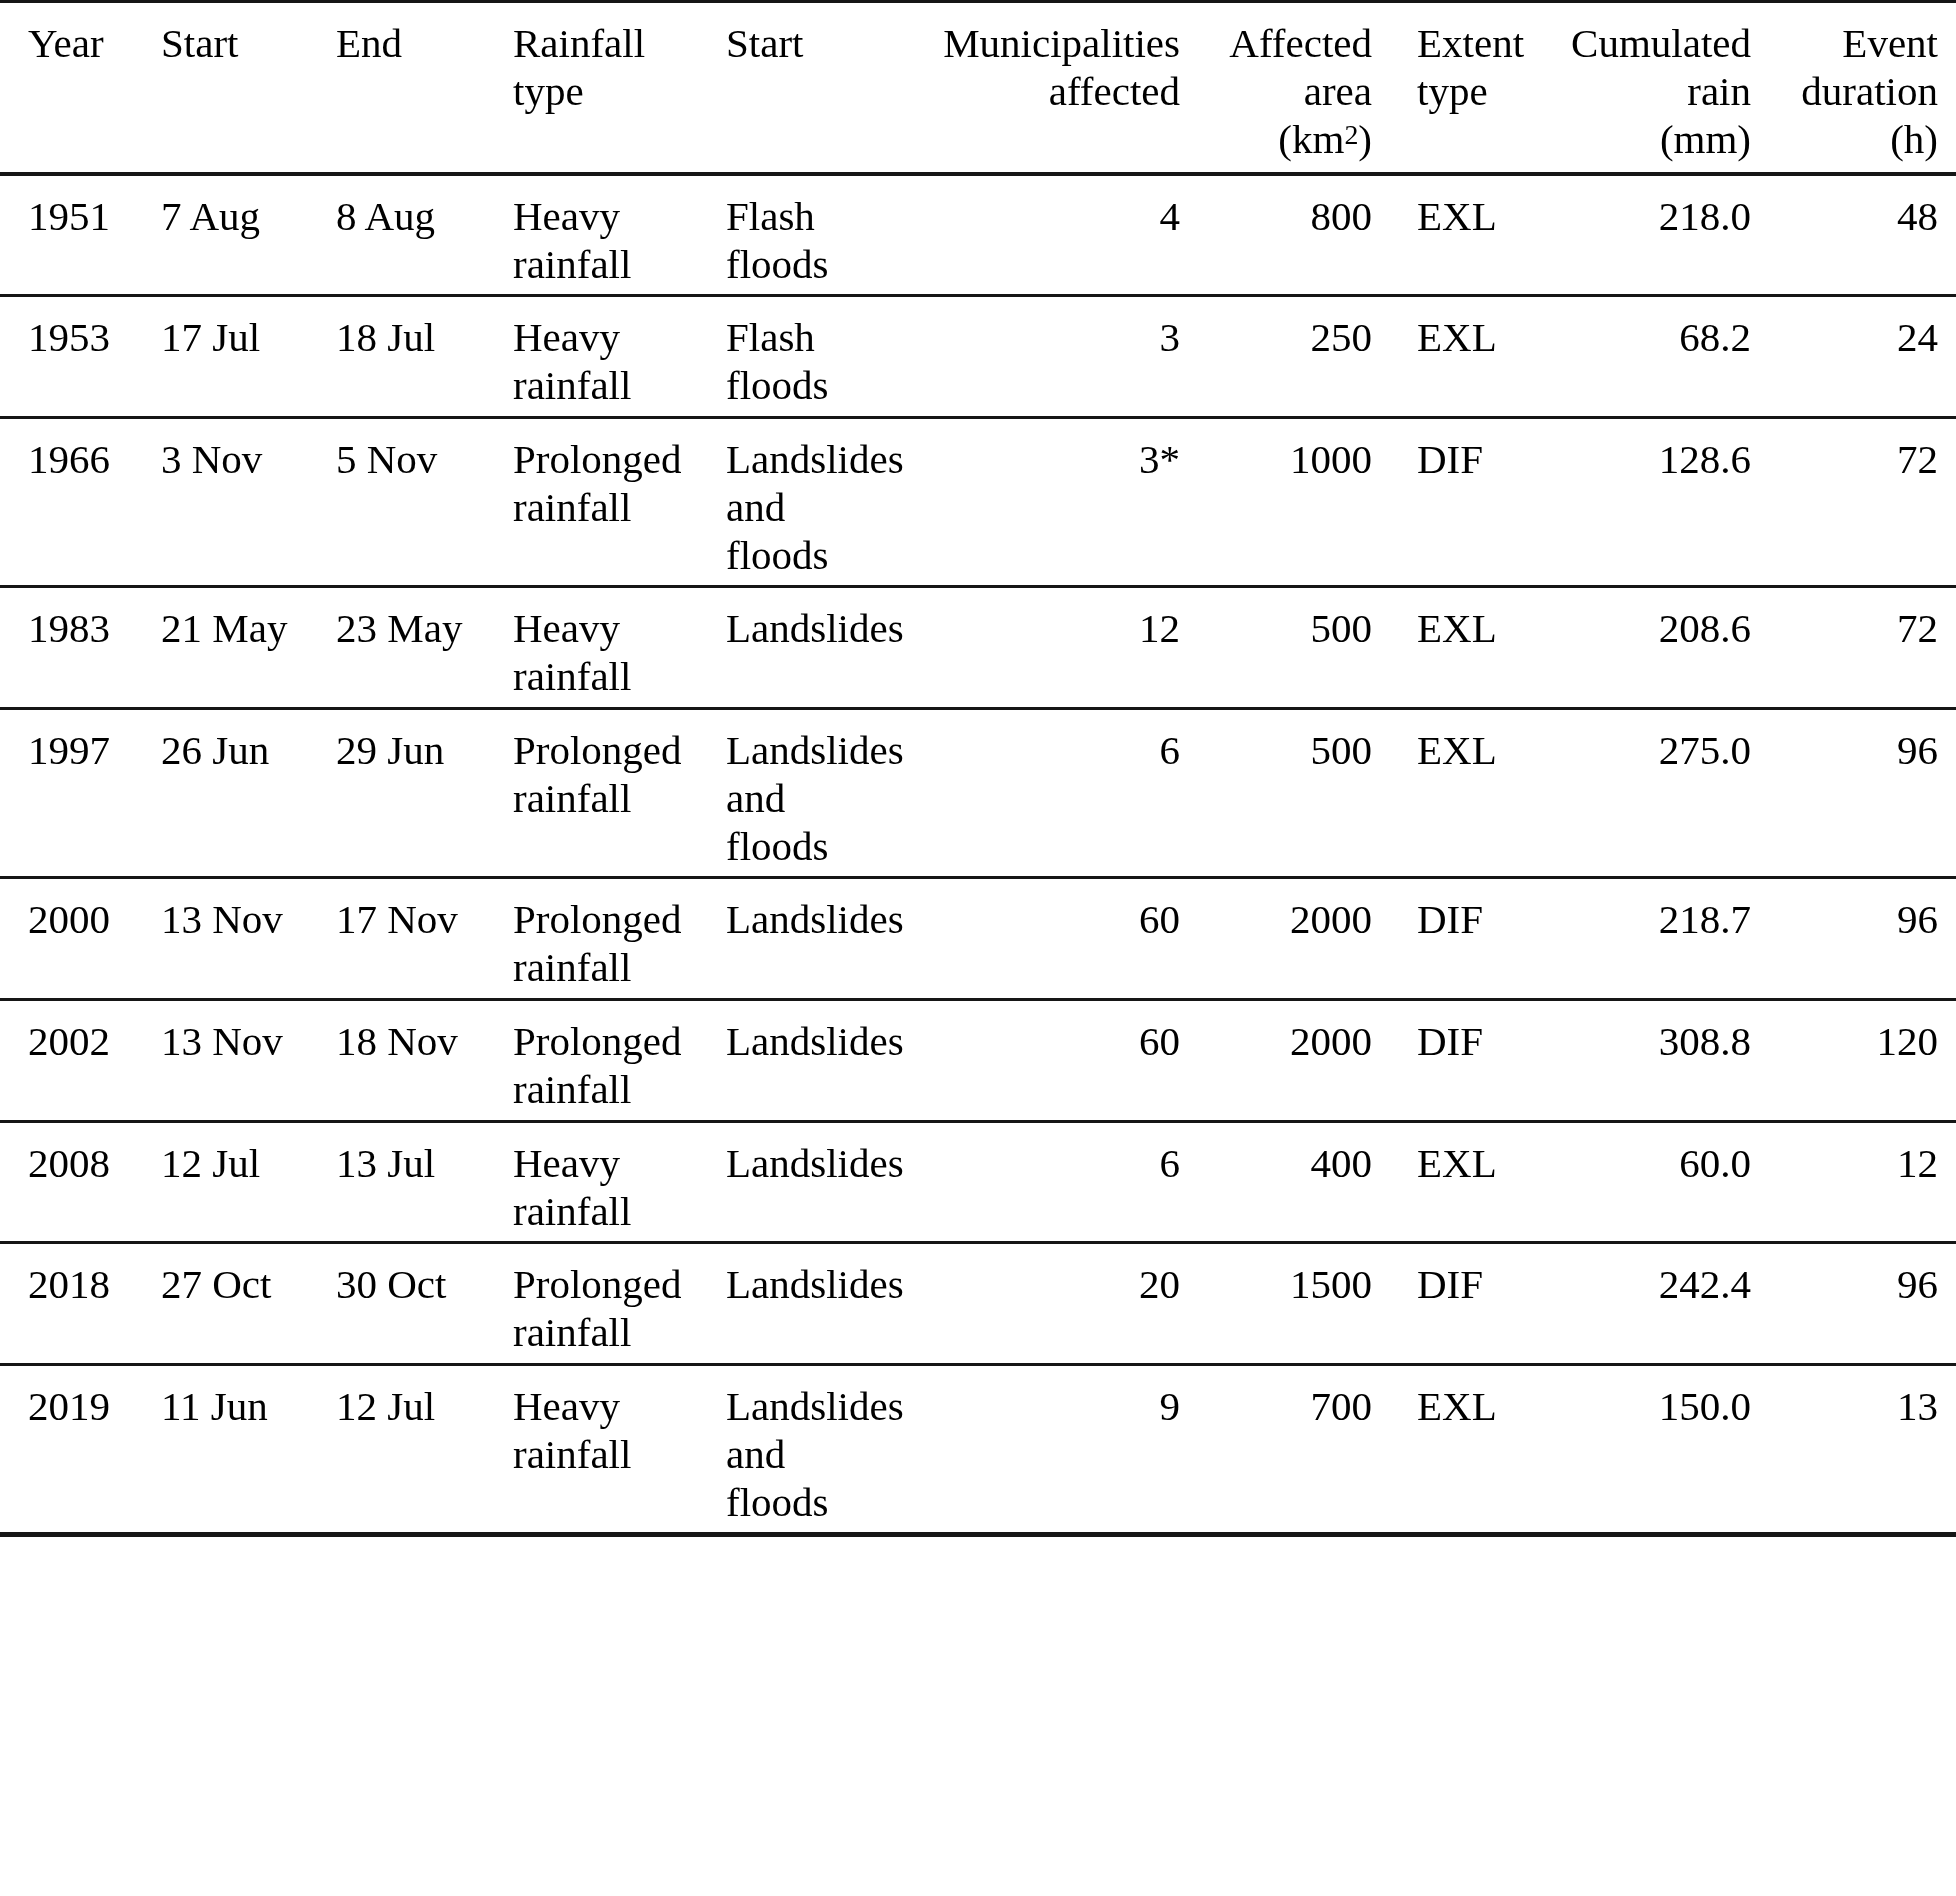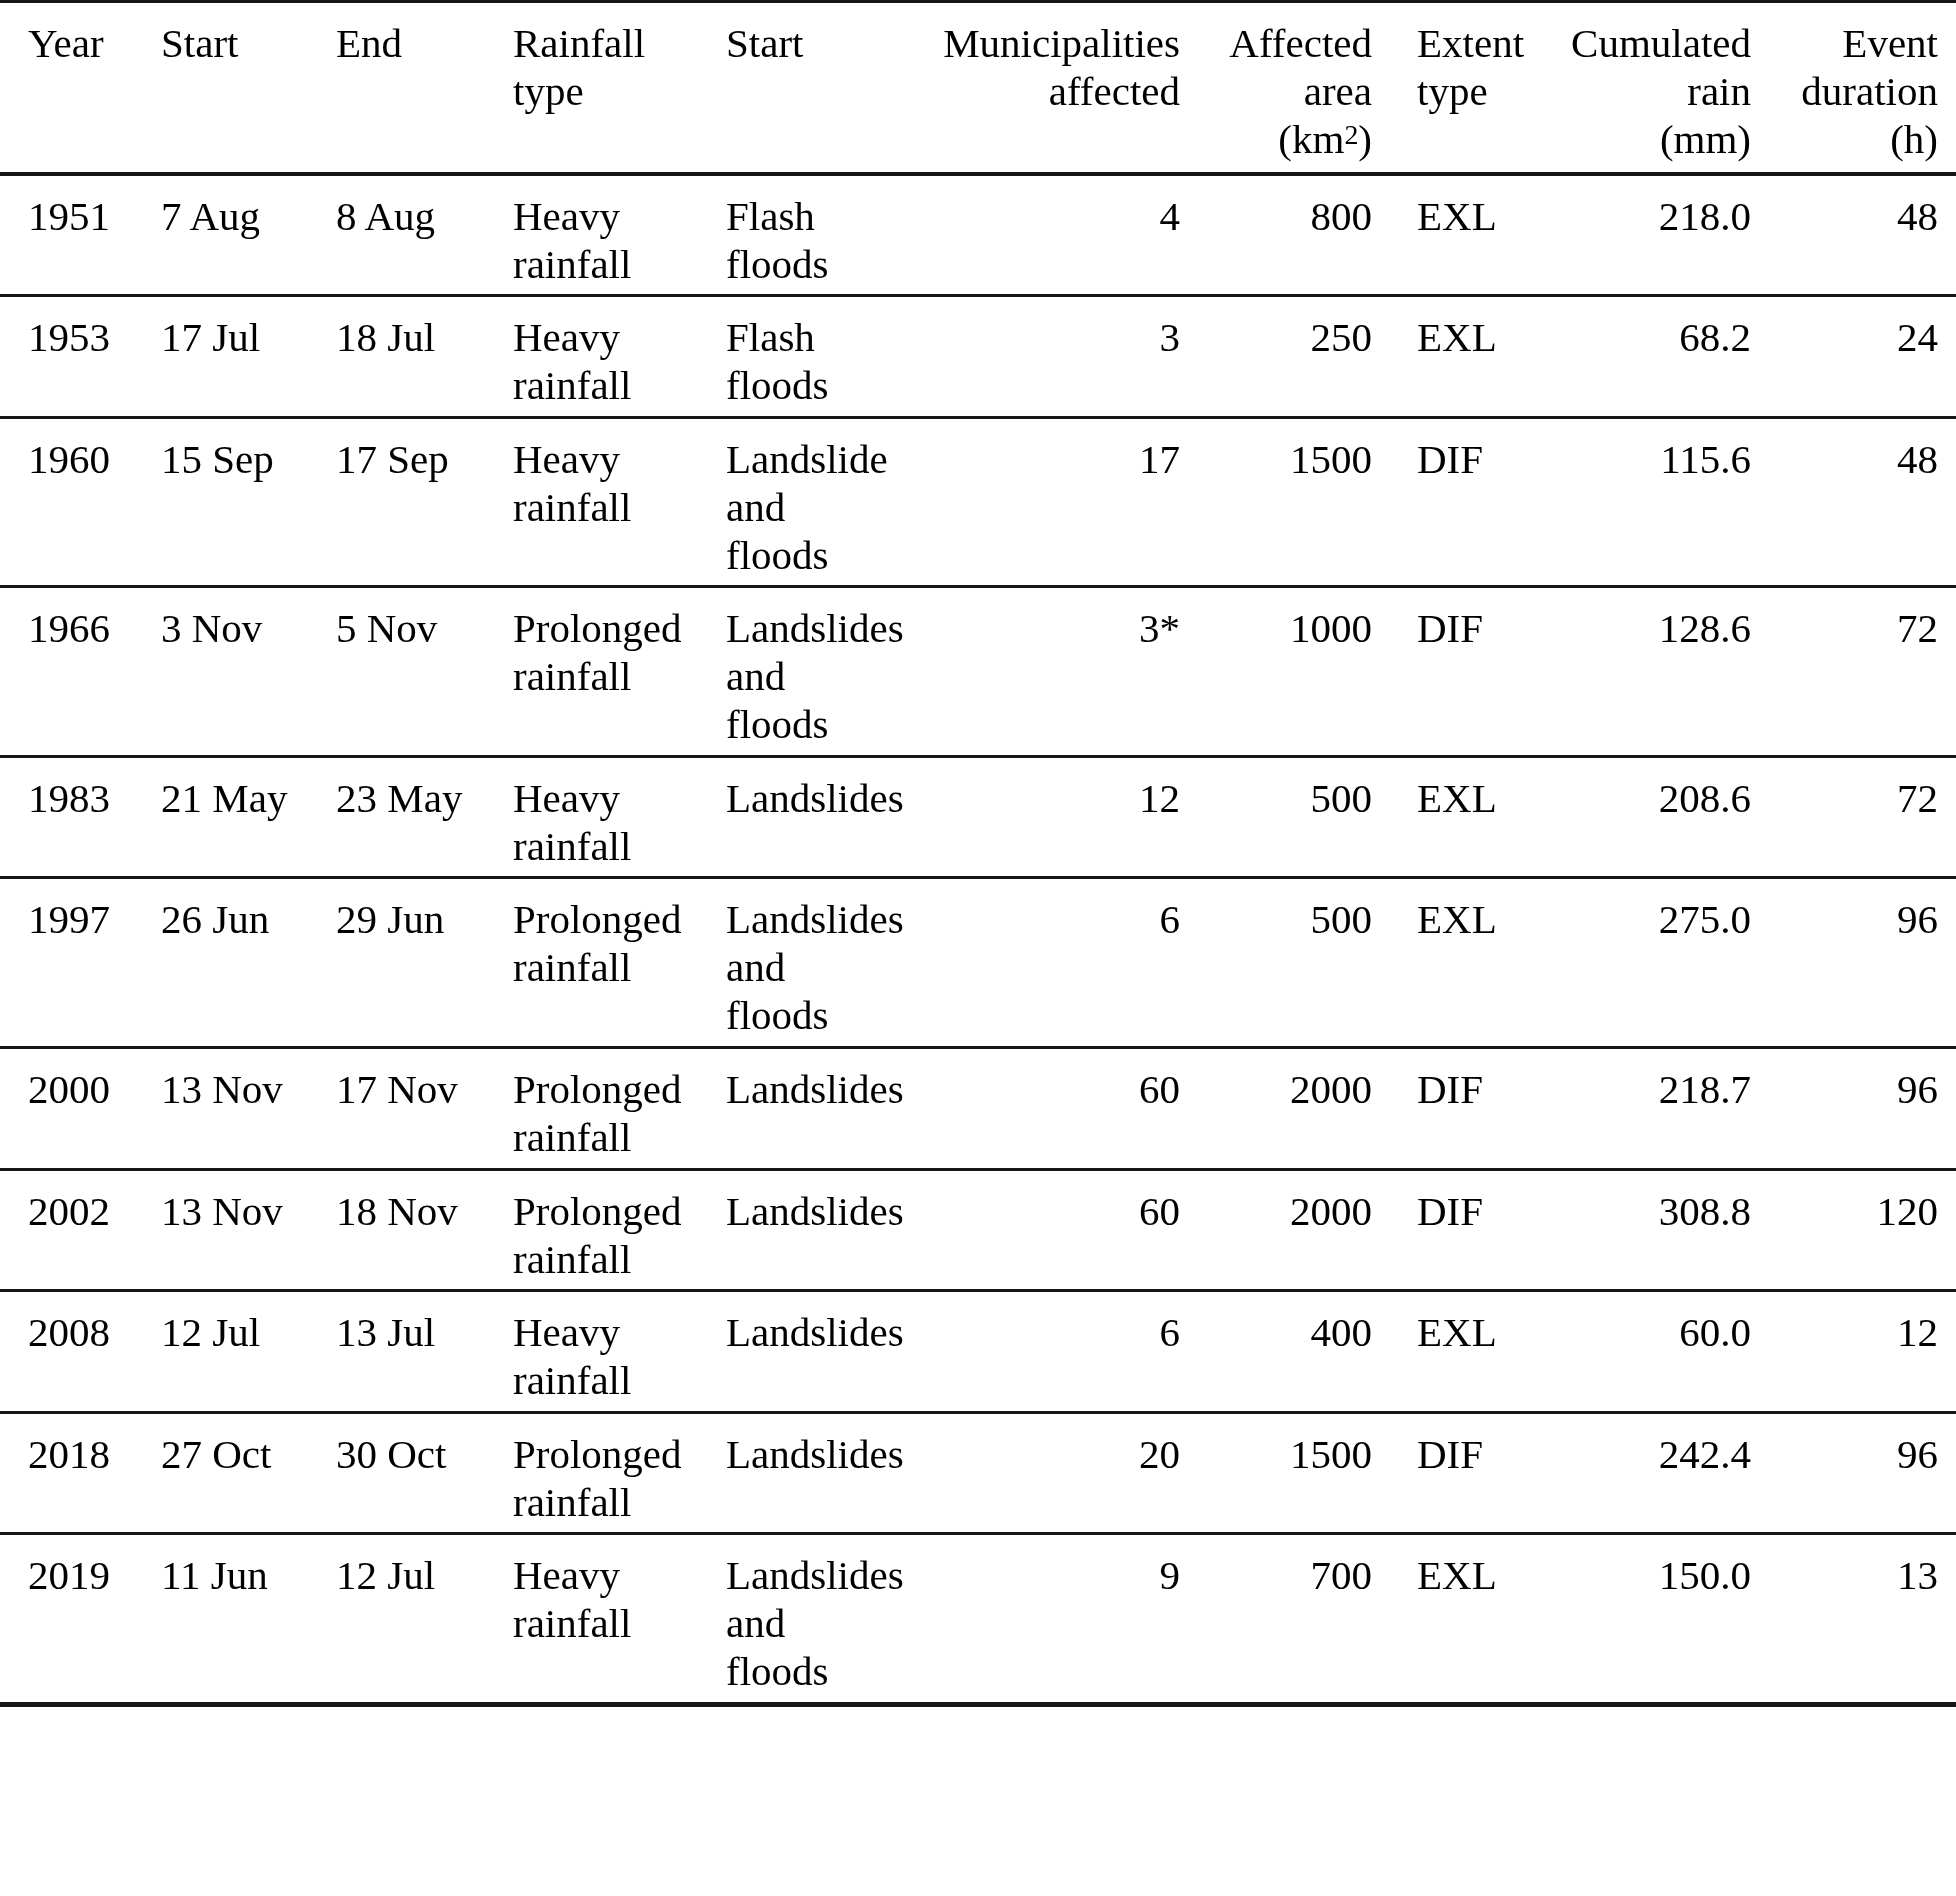--- a/index.html
+++ b/index.html
@@ -114,32 +114,20 @@
         <td class="align-left">18 Jul</td>
         <td class="align-left">Heavy<br>rainfall</td>
         <td class="align-left">Flash<br>floods</td>
         <td class="align-right">3</td>
         <td class="align-right">250</td>
         <td class="align-left">EXL</td>
         <td class="align-right">68.2</td>
         <td class="align-right">24</td>
       </tr>
       <tr>
-        <td class="align-left">1960</td>
-        <td class="align-left">15 Sep</td>
-        <td class="align-left">17 Sep</td>
-        <td class="align-left">Heavy<br>rainfall</td>
-        <td class="align-left">Landslide<br>and<br>floods</td>
-        <td class="align-right">17</td>
-        <td class="align-right">1500</td>
-        <td class="align-left">DIF</td>
-        <td class="align-right">115.6</td>
-        <td class="align-right">48</td>
-      </tr>
-      <tr>
         <td class="align-left">1966</td>
         <td class="align-left">3 Nov</td>
         <td class="align-left">5 Nov</td>
         <td class="align-left">Prolonged<br>rainfall</td>
         <td class="align-left">Landslides<br>and<br>floods</td>
         <td class="align-right">3*</td>
         <td class="align-right">1000</td>
         <td class="align-left">DIF</td>
         <td class="align-right">128.6</td>
         <td class="align-right">72</td>

